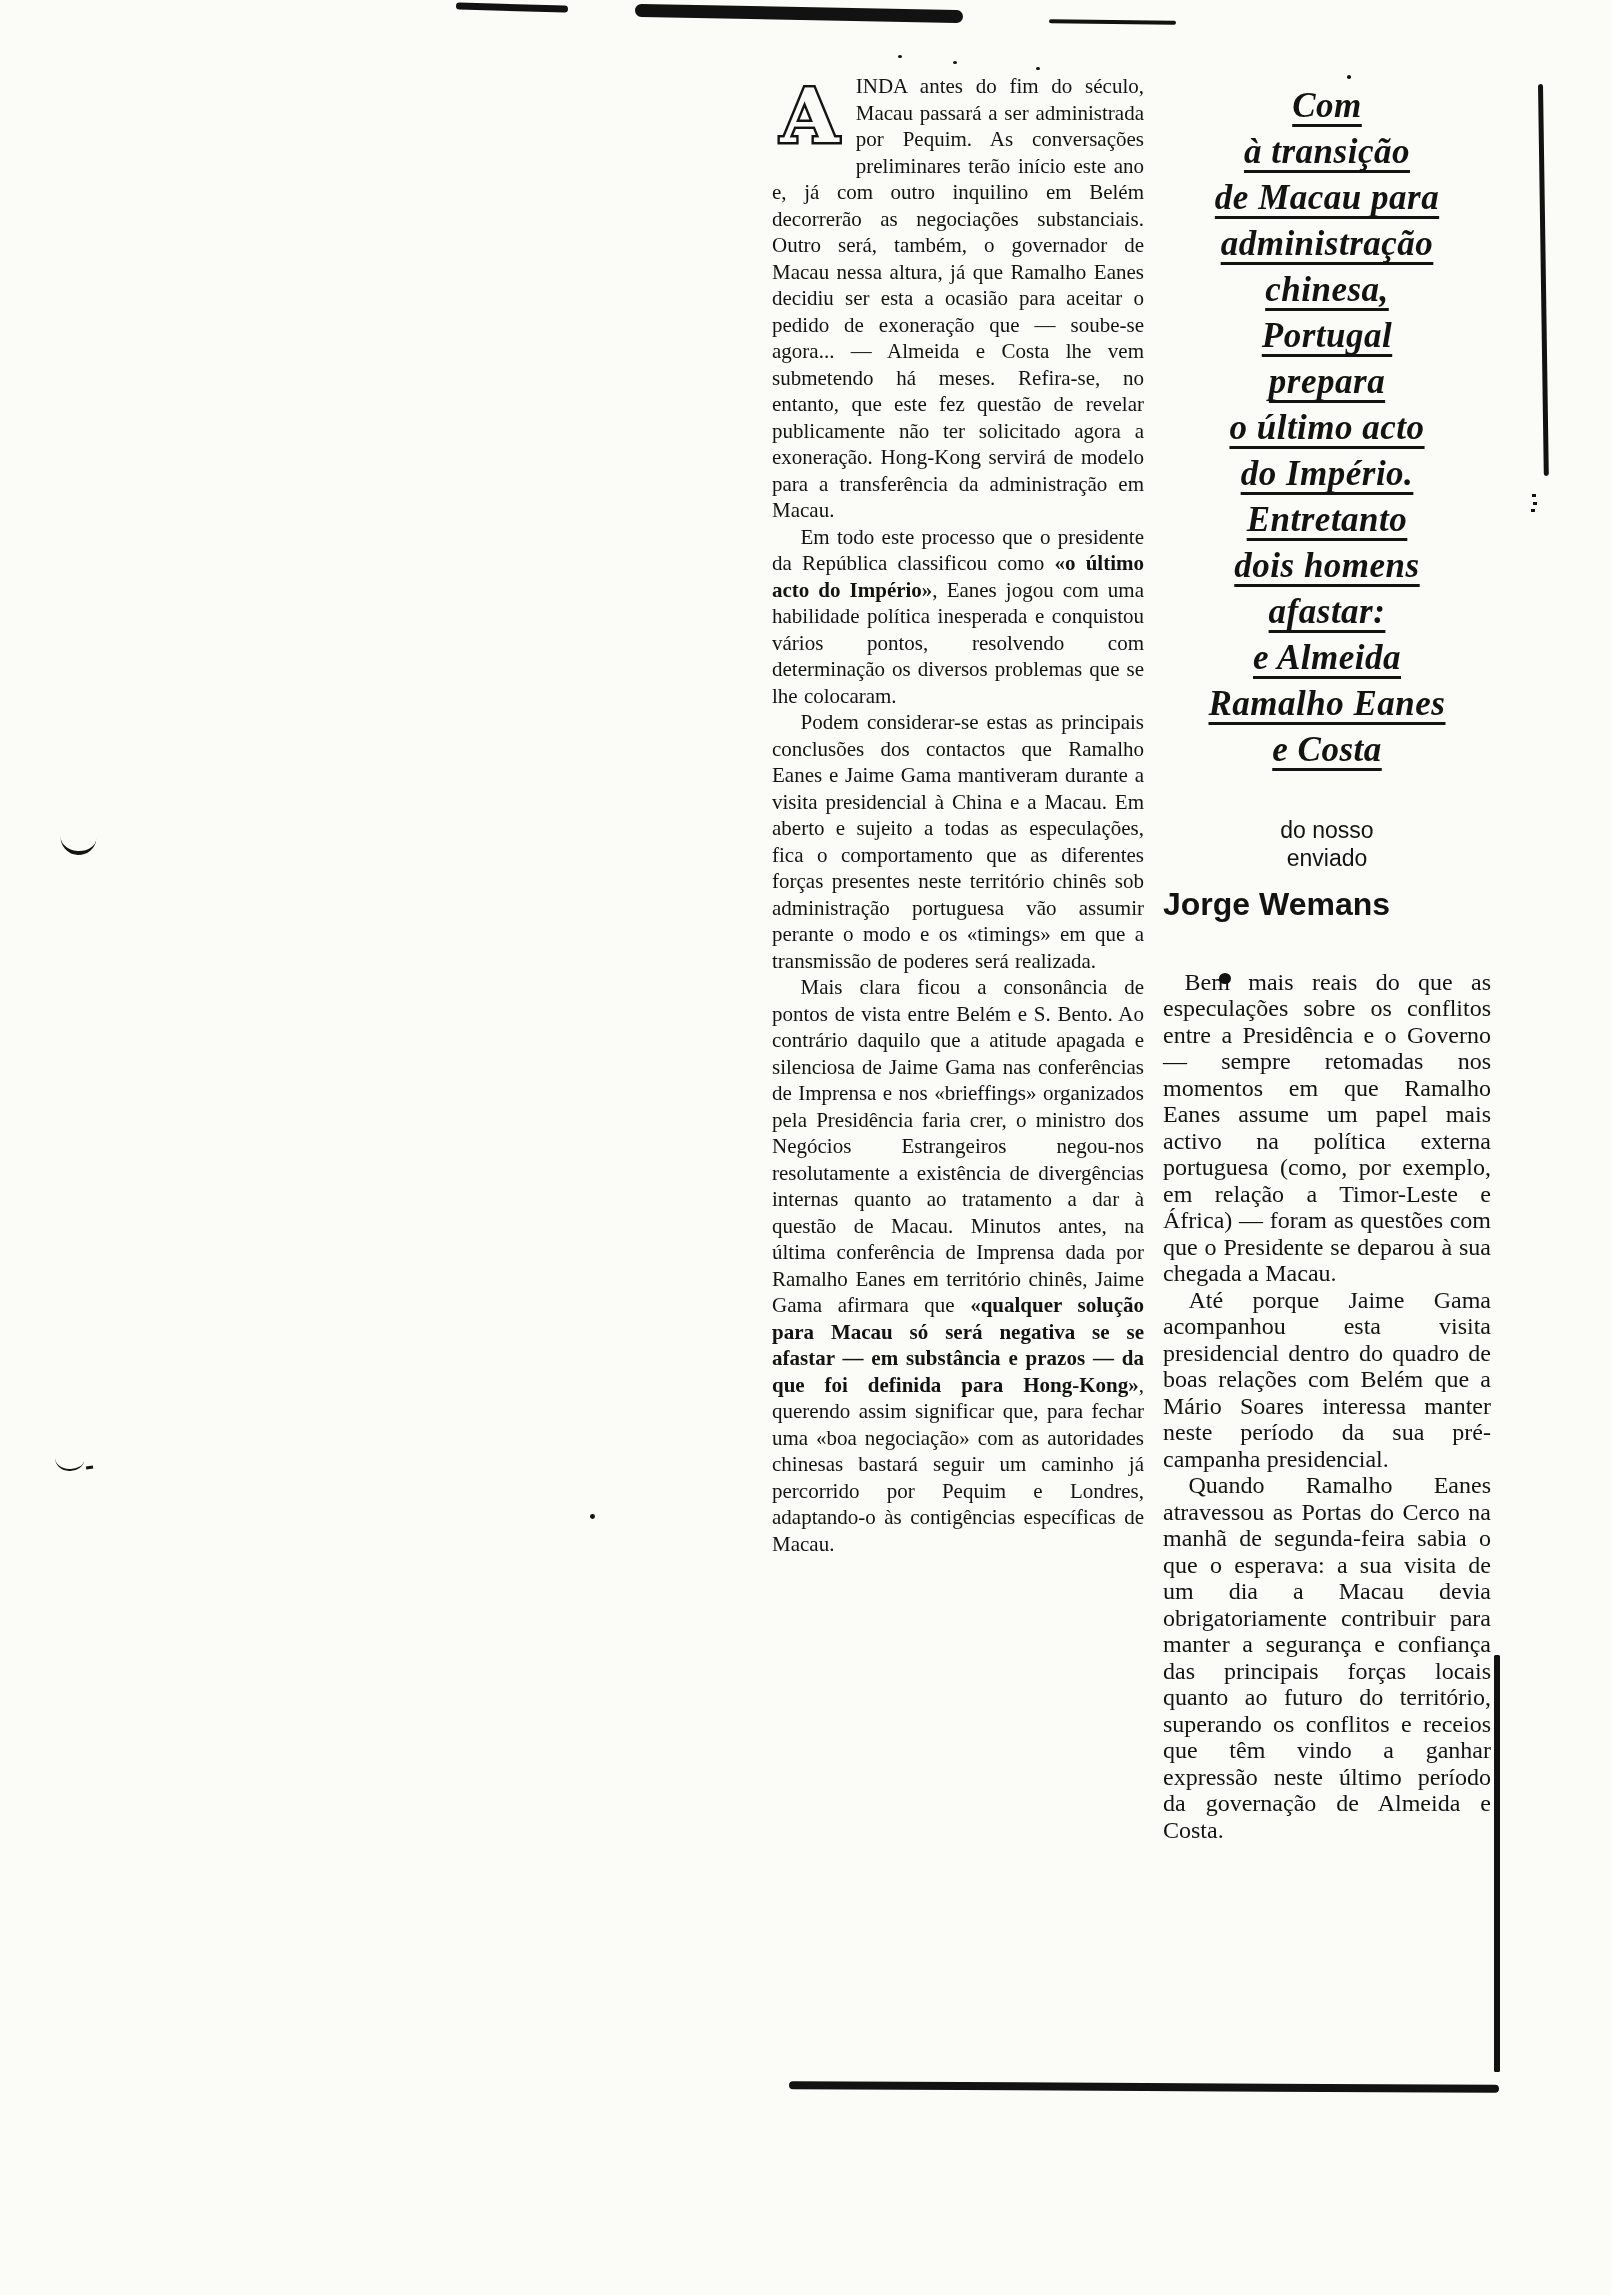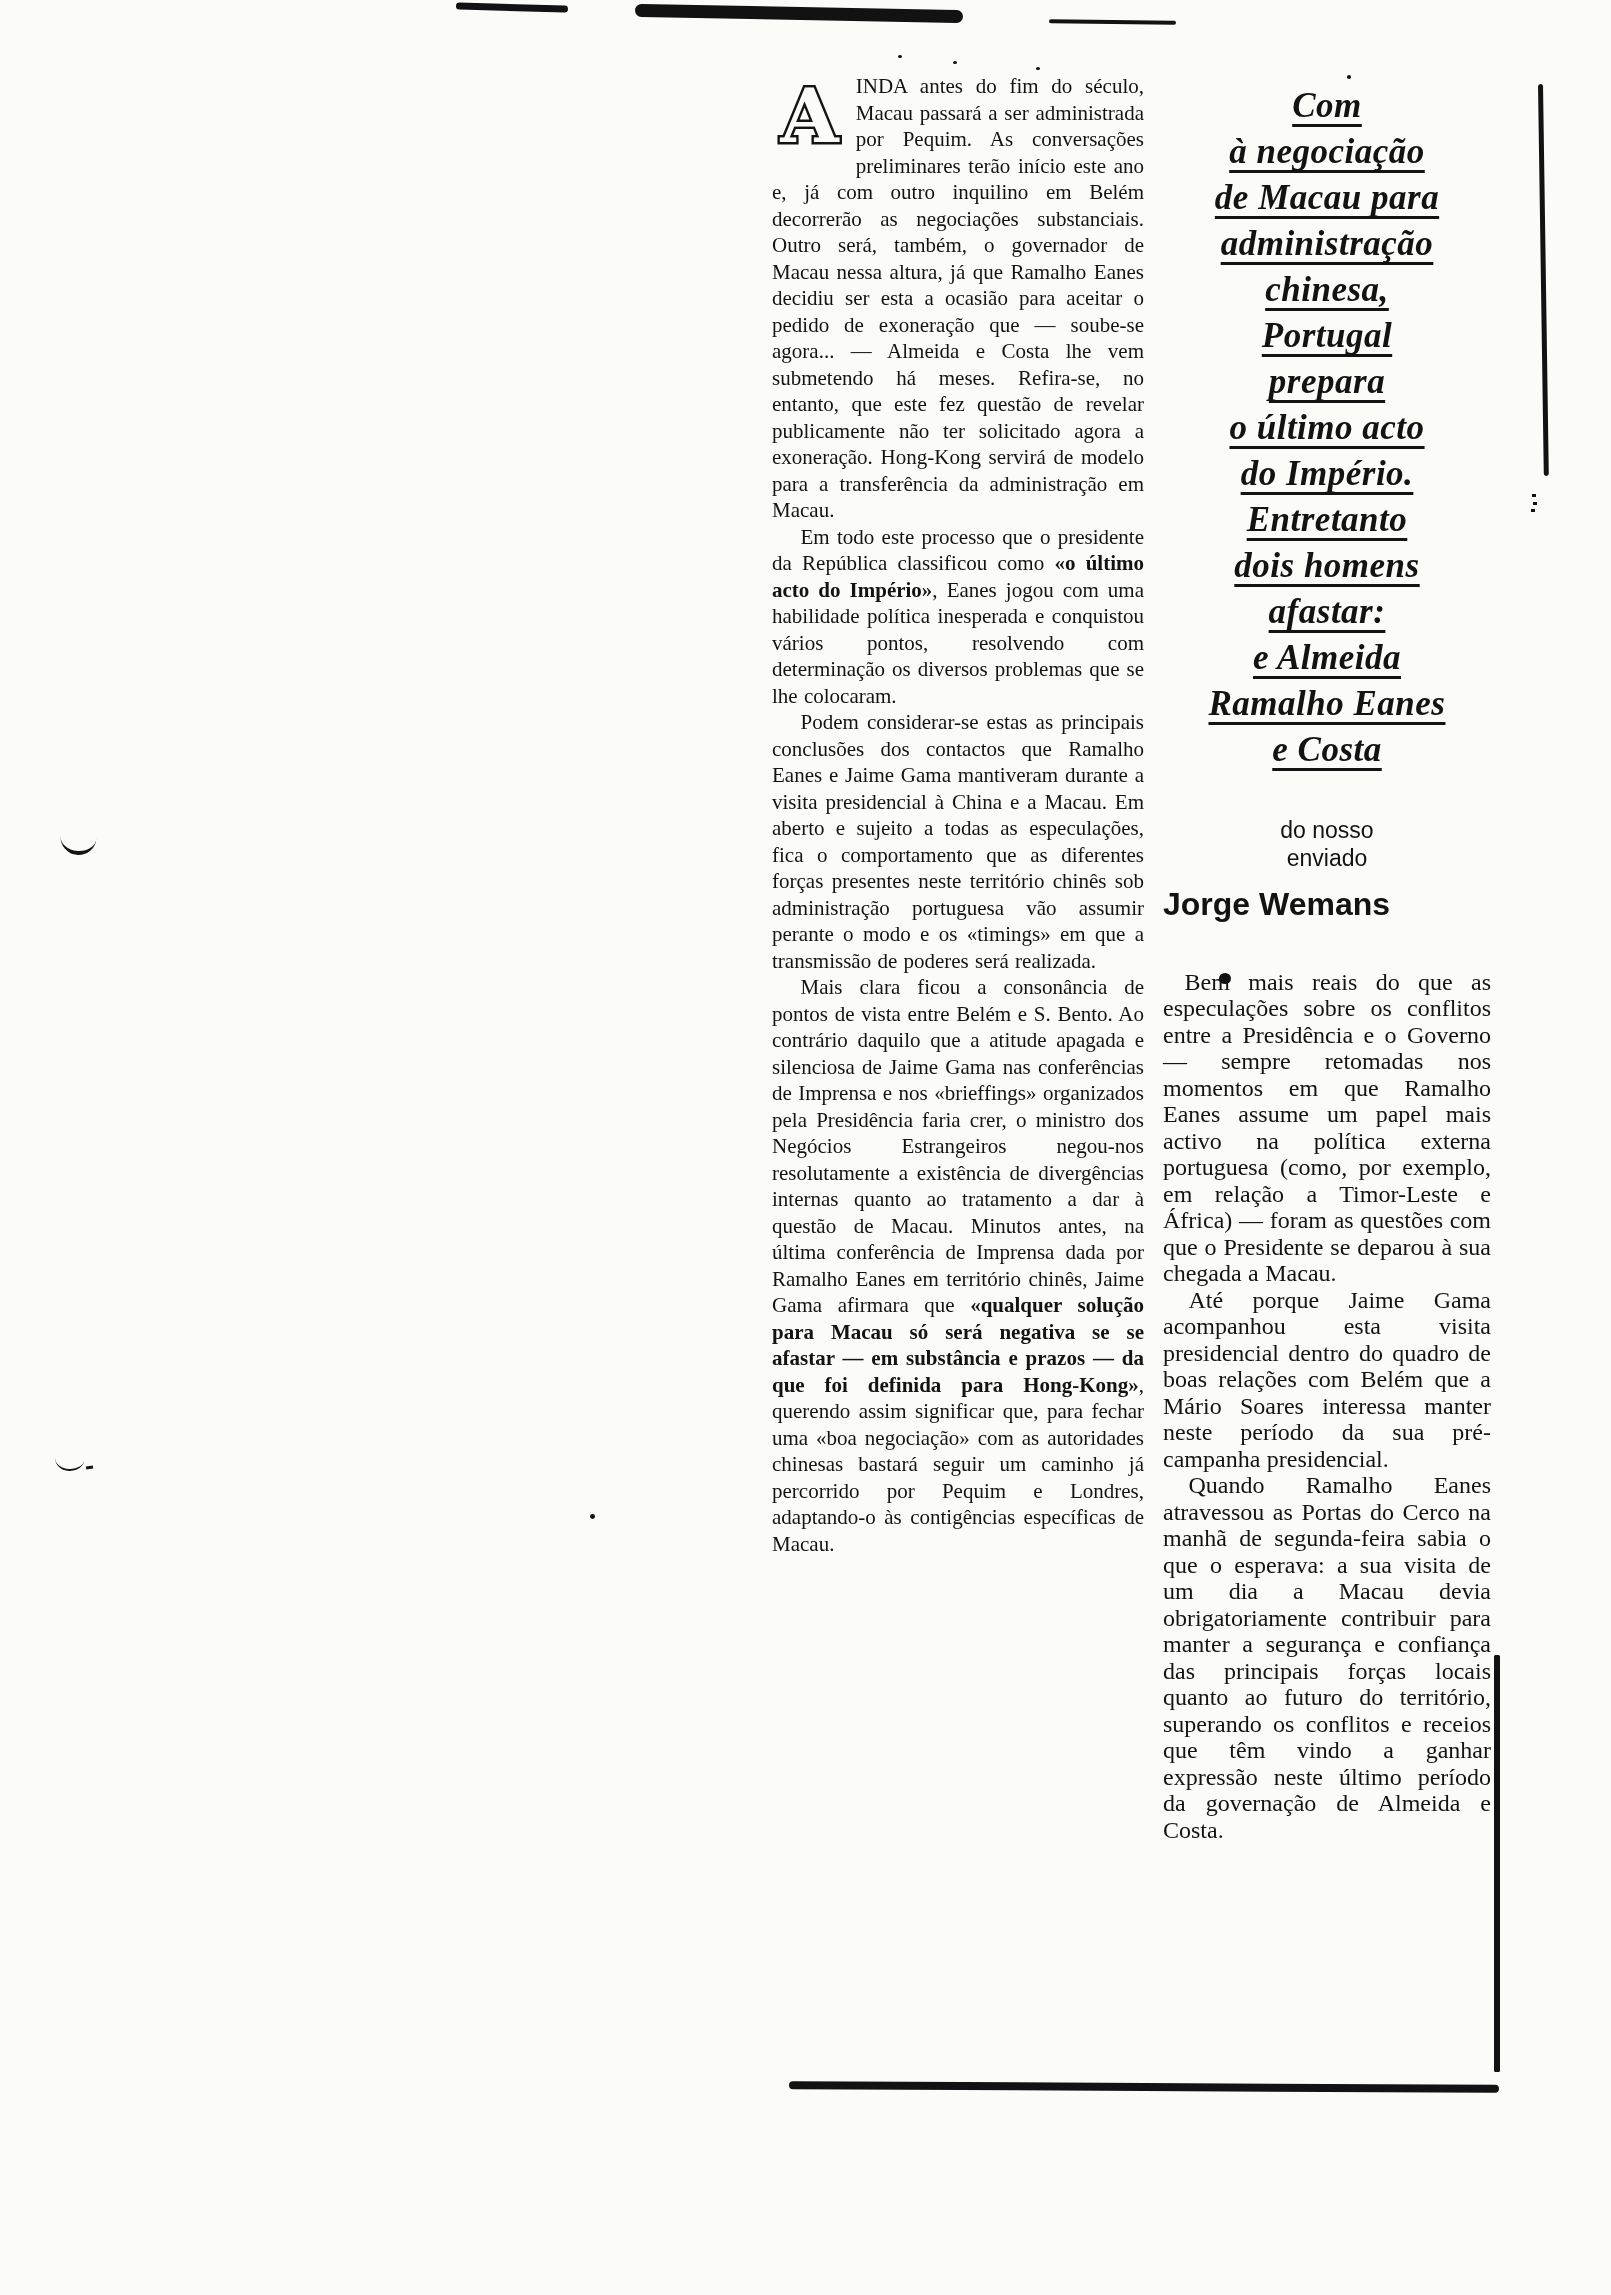--- a/index.html
+++ b/index.html
@@ -99,21 +99,21 @@
       <p><span>INDA antes do fim do século, Macau passará a ser administrada por Pequim. As conversações preliminares terão início este ano e, já com outro inquilino em Belém decorrerão as negociações substanciais. Outro será, também, o governador de Macau nessa altura, já que Ramalho Eanes decidiu ser esta a ocasião para aceitar o pedido de exoneração que — soube-se agora... — Almeida e Costa lhe vem submetendo há meses. Refira-se, no entanto, que este fez questão de revelar publicamente não ter solicitado agora a exoneração. Hong-Kong servirá de modelo para a transferência da administração em Macau.</span></p>
       <p><span>Em todo este processo que o presidente da República classificou como </span><span class="seg-bold">«o último acto do Império»</span><span>, Eanes jogou com uma habilidade política inesperada e conquistou vários pontos, resolvendo com determinação os diversos problemas que se lhe colocaram.</span></p>
       <p><span>Podem considerar-se estas as principais conclusões dos contactos que Ramalho Eanes e Jaime Gama mantiveram durante a visita presidencial à China e a Macau. Em aberto e sujeito a todas as especulações, fica o comportamento que as diferentes forças presentes neste território chinês sob administração portuguesa vão assumir perante o modo e os «timings» em que a transmissão de poderes será realizada.</span></p>
       <p><span>Mais clara ficou a consonância de pontos de vista entre Belém e S. Bento. Ao contrário daquilo que a atitude apagada e silenciosa de Jaime Gama nas conferências de Imprensa e nos «brieffings» organizados pela Presidência faria crer, o ministro dos Negócios Estrangeiros negou-nos resolutamente a existência de divergências internas quanto ao tratamento a dar à questão de Macau. Minutos antes, na última conferência de Imprensa dada por Ramalho Eanes em território chinês, Jaime Gama afirmara que </span><span class="seg-bold">«qualquer solução para Macau só será negativa se se afastar — em substância e prazos — da que foi definida para Hong-Kong»</span><span>, querendo assim significar que, para fechar uma «boa negociação» com as autoridades chinesas bastará seguir um caminho já percorrido por Pequim e Londres, adaptando-o às contigências específicas de Macau.</span></p>
     </div>
 </div>
 
 <div id="right-col">
   <div id="headline">
       <div class="hl-line"><span>Com</span></div>
-      <div class="hl-line"><span>à negociação</span></div>
+      <div class="hl-line"><span>à transição</span></div>
       <div class="hl-line"><span>de Macau para</span></div>
       <div class="hl-line"><span>administração</span></div>
       <div class="hl-line"><span>chinesa,</span></div>
       <div class="hl-line"><span>Portugal</span></div>
       <div class="hl-line"><span>prepara</span></div>
       <div class="hl-line"><span>o último acto</span></div>
       <div class="hl-line"><span>do Império.</span></div>
       <div class="hl-line"><span>Entretanto</span></div>
       <div class="hl-line"><span>dois homens</span></div>
       <div class="hl-line"><span>afastar:</span></div>

